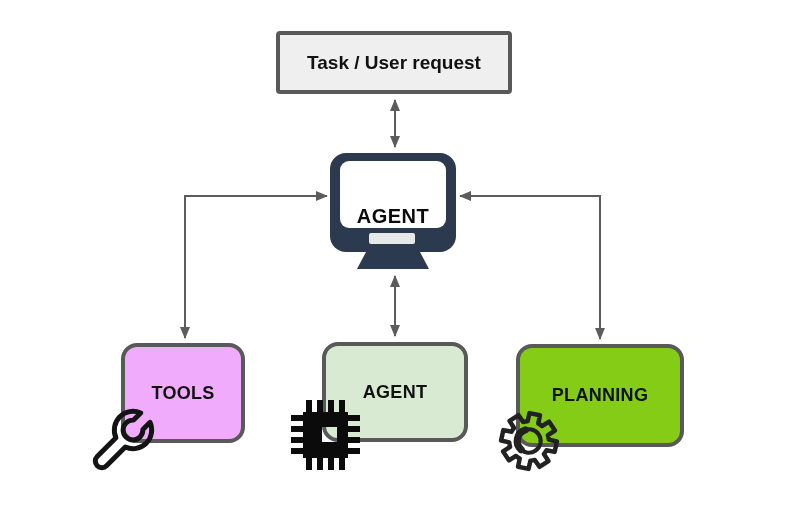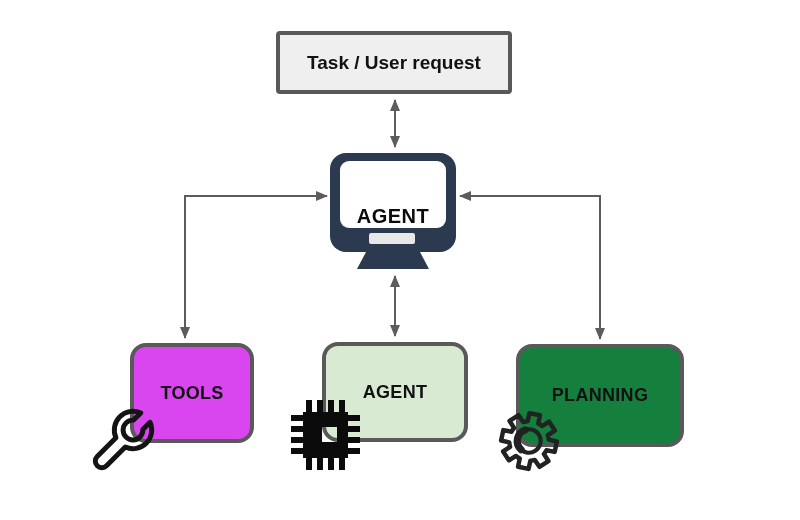--- a/index.html
+++ b/index.html
@@ -8,23 +8,23 @@
     font-family:"Liberation Sans", sans-serif;
   }
   .layer{position:absolute;left:0;top:0;width:800px;height:520px;pointer-events:none;}
   .box{
     position:absolute;box-sizing:border-box;border:4px solid #595959;
     display:flex;align-items:center;justify-content:center;
     color:#111111;font-weight:bold;
   }
   .task-box{left:276px;top:31px;width:236px;height:63px;background:#efefef;border-radius:4px;font-size:19px;align-items:center;}
   .node-box{border-radius:16px;font-size:18px;letter-spacing:.3px;}
-  .tools-box{left:130px;top:343px;width:124px;height:100px;background:#d946ef;}
+  .tools-box{left:121px;top:343px;width:124px;height:100px;background:#f0abfc;}
   .memory-box{left:322px;top:342px;width:146px;height:100px;background:#d9ead3;}
-  .planning-box{left:516px;top:344px;width:168px;height:103px;background:#15803d;}
+  .planning-box{left:516px;top:344px;width:168px;height:103px;background:#84cc16;}
   .monitor-body{position:absolute;left:330px;top:153px;width:126px;height:99px;background:#2b3a4e;border-radius:16px;}
   .monitor-screen{
     position:absolute;left:340px;top:161px;width:106px;height:67px;background:#ffffff;border-radius:9px;
     display:flex;align-items:flex-end;justify-content:center;
     color:#0b0b0b;font-weight:bold;font-size:20px;letter-spacing:.5px;
   }
   .monitor-bar{position:absolute;left:369px;top:233px;width:46px;height:11px;background:#e8e8e8;border-radius:2px;}
 </style>
 </head>
 <body>

